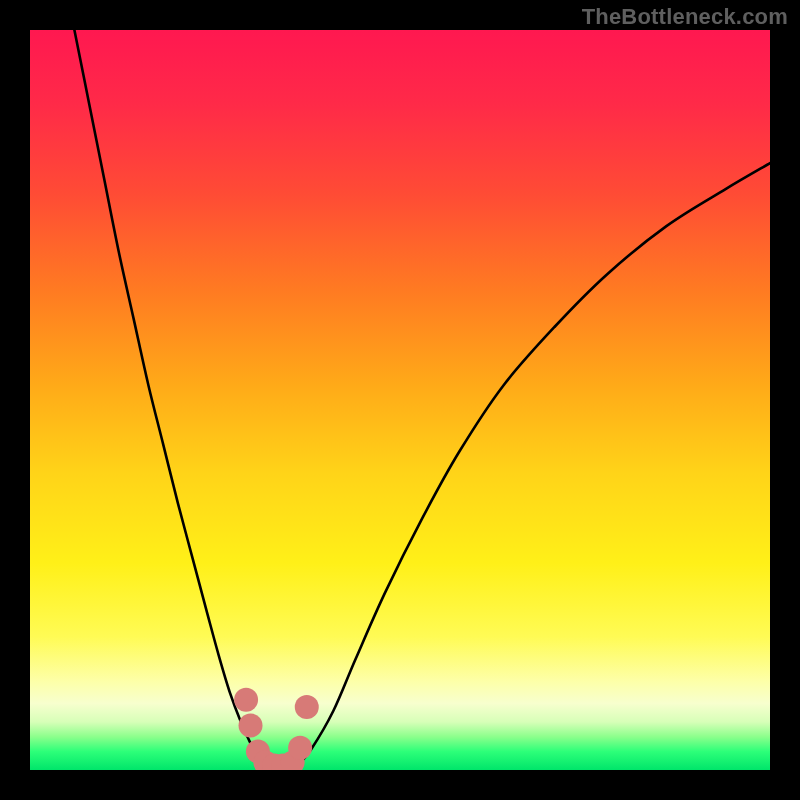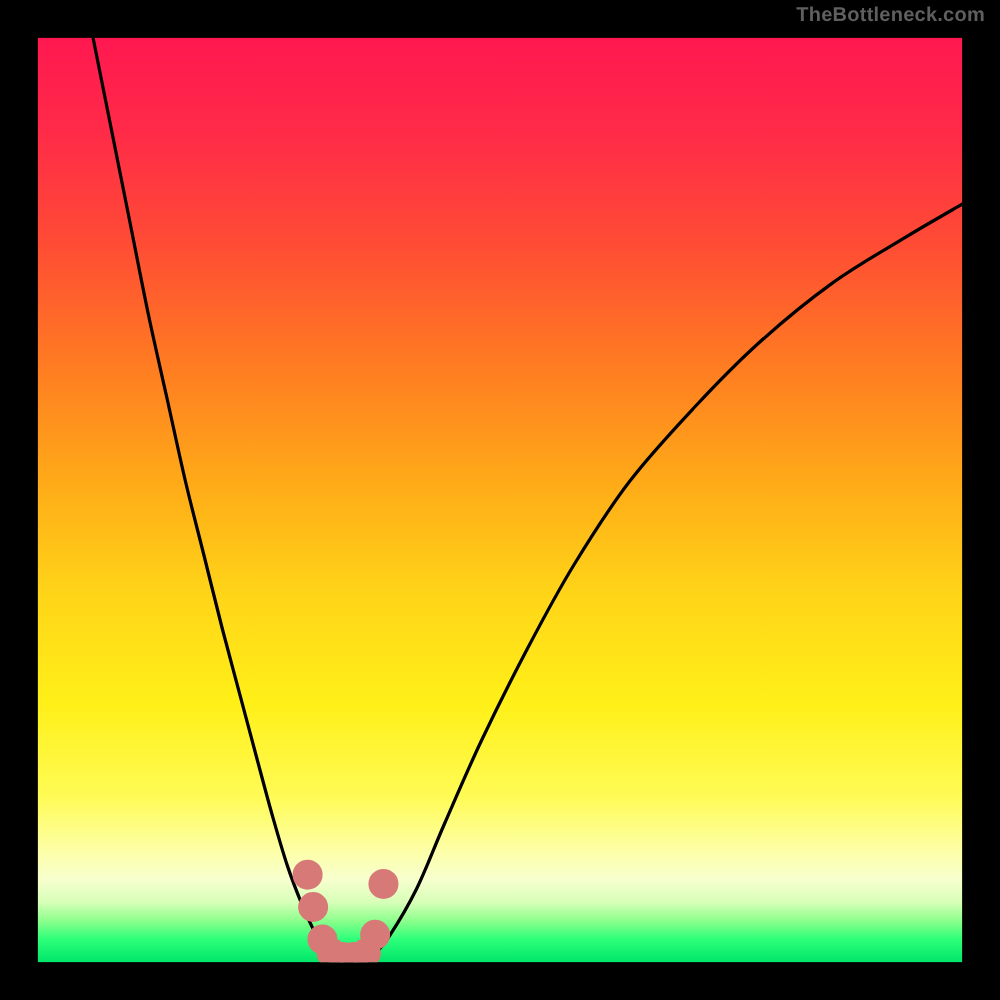--- a/index.html
+++ b/index.html
@@ -34,21 +34,21 @@
     position: absolute;
     inset: 0;
     width: 740px;
     height: 740px;
   }
   .watermark {
     position: absolute;
     top: 4px;
     right: 12px;
     font-family: Arial, Helvetica, sans-serif;
-    font-size: 16px;
+    font-size: 22px;
     font-weight: 600;
     color: #5f5f5f;
     letter-spacing: 0.2px;
   }
 </style>
 </head>
 <body>
 
 <div class="frame">
 

